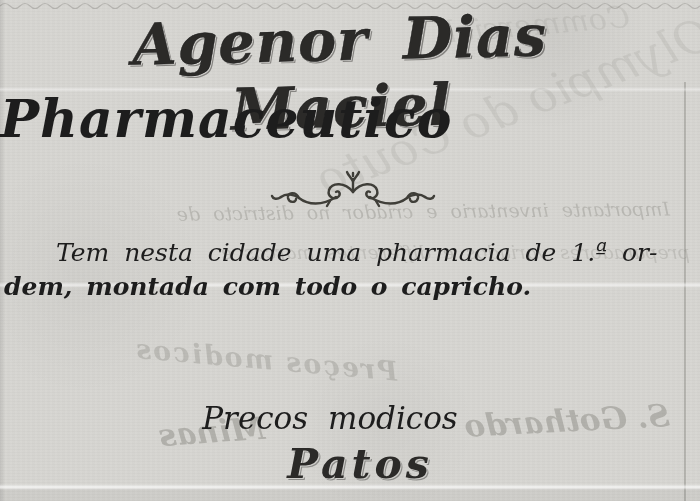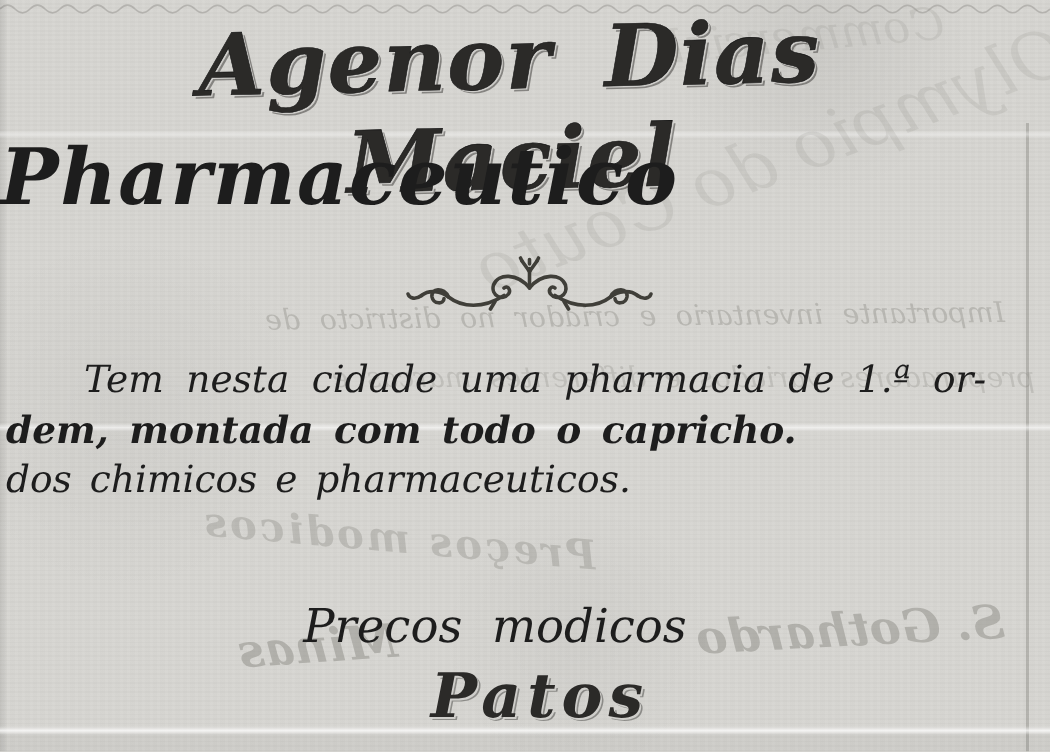--- a/index.html
+++ b/index.html
@@ -103,17 +103,16 @@
     <path d="M139,28 C142,21 151,22 150,28 C149,33 142,33 142,29"></path>
     <path d="M157,27 c4,3 8,2 9,-1"></path>
 
     <path d="M62,31 l-3,5 M108,31 l3,5"></path>
   </g>
 </svg>
 
 <div class="abs ink body-block">
   <div class="l1">Tem nesta cidade uma pharmacia de 1.ª or-</div>
   <div class="l2">dem, montada com todo o capricho.</div>
-  <div class="l5">dos chimicos e pharmaceuticos.</div>
 </div>
 
 <div class="abs ink footer1">Precos modicos</div>
 <div class="abs ink footer2">Patos</div>
 
 </body></html>

